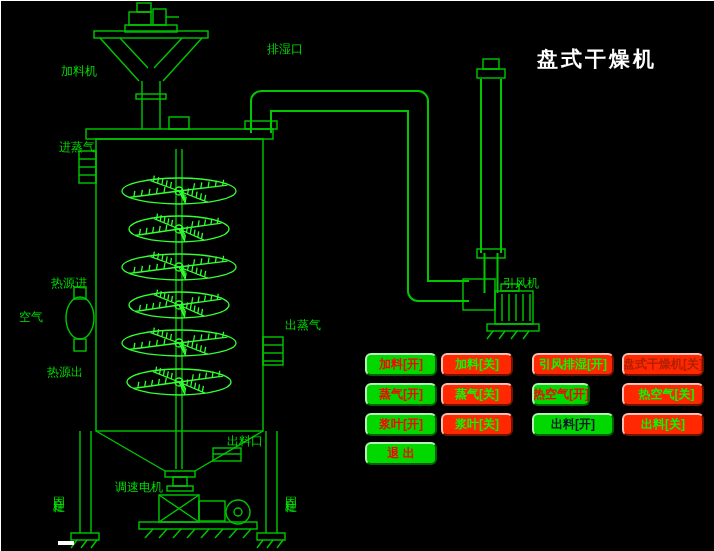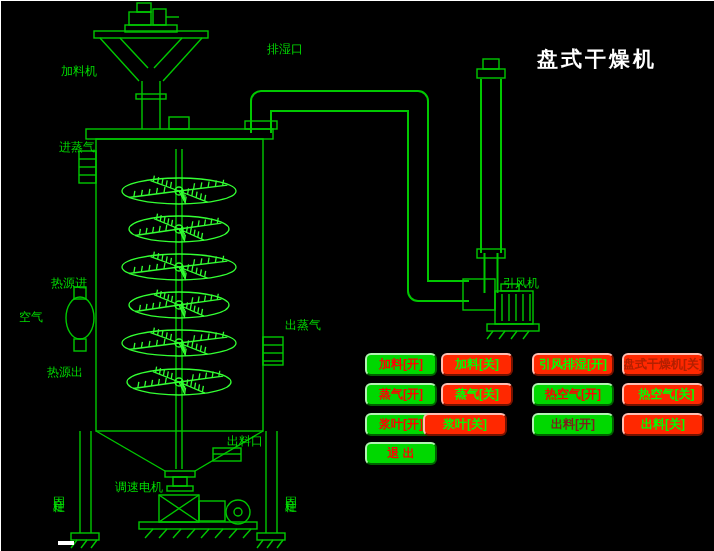--- a/index.html
+++ b/index.html
@@ -356,23 +356,23 @@
       <div class="schem-label vertical" style="left: 284px; top: 486px;">固定柱</div>
     </div>
 
   <div id="button-layer">
       <div class="ctl-btn" style="left: 364px; top: 352px; width: 72px; height: 23px; background: rgb(0, 216, 0); color: rgb(255, 0, 0);">加料[开]</div>
       <div class="ctl-btn" style="left: 440px; top: 352px; width: 72px; height: 23px; background: rgb(255, 40, 0); color: rgb(0, 255, 0);">加料[关]</div>
       <div class="ctl-btn" style="left: 531px; top: 352px; width: 82px; height: 23px; background: rgb(255, 40, 0); color: rgb(0, 255, 0);">引风排湿[开]</div>
       <div class="ctl-btn" style="left: 621px; top: 352px; width: 82px; height: 23px; background: rgb(255, 40, 0); color: rgb(178, 32, 0);">盘式干燥机[关]</div>
       <div class="ctl-btn" style="left: 364px; top: 382px; width: 72px; height: 23px; background: rgb(0, 216, 0); color: rgb(255, 0, 0);">蒸气[开]</div>
       <div class="ctl-btn" style="left: 440px; top: 382px; width: 72px; height: 23px; background: rgb(255, 40, 0); color: rgb(0, 255, 0);">蒸气[关]</div>
-      <div class="ctl-btn" style="left: 531px; top: 382px; width: 82px; height: 23px; background: rgb(0, 216, 0); color: rgb(255, 0, 0);">热空气[开]</div>
+      <div class="ctl-btn" style="left: 531px; top: 382px; width: 58px; height: 23px; background: rgb(0, 216, 0); color: rgb(255, 0, 0);">热空气[开]</div>
       <div class="ctl-btn" style="left: 621px; top: 382px; width: 82px; height: 23px; background: rgb(255, 40, 0); color: rgb(0, 255, 0); padding-left: 7px;">热空气[关]</div>
       <div class="ctl-btn" style="left: 364px; top: 412px; width: 72px; height: 23px; background: rgb(0, 216, 0); color: rgb(255, 0, 0);">浆叶[开]</div>
-      <div class="ctl-btn" style="left: 422px; top: 412px; width: 84px; height: 23px; background: rgb(255, 40, 0); color: rgb(0, 255, 0);">浆叶[关]</div>
-      <div class="ctl-btn" style="left: 531px; top: 412px; width: 82px; height: 23px; background: rgb(0, 216, 0); color: #7f1d1d;">出料[开]</div>
+      <div class="ctl-btn" style="left: 440px; top: 412px; width: 72px; height: 23px; background: rgb(255, 40, 0); color: rgb(0, 255, 0);">浆叶[关]</div>
+      <div class="ctl-btn" style="left: 531px; top: 412px; width: 82px; height: 23px; background: rgb(0, 216, 0); color: #0f172a;">出料[开]</div>
       <div class="ctl-btn" style="left: 621px; top: 412px; width: 82px; height: 23px; background: rgb(255, 40, 0); color: rgb(0, 255, 0);">出料[关]</div>
       <div class="ctl-btn" style="left: 364px; top: 441px; width: 72px; height: 23px; background: rgb(0, 216, 0); color: rgb(255, 0, 0);">退 出</div>
     </div>
 
   <div class="artifact"></div>
 </div>
 
 </body></html>

